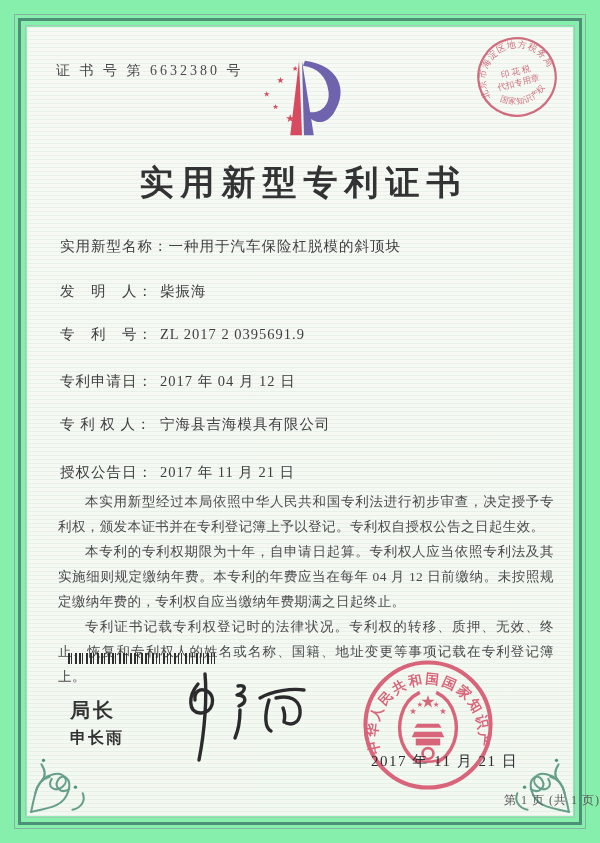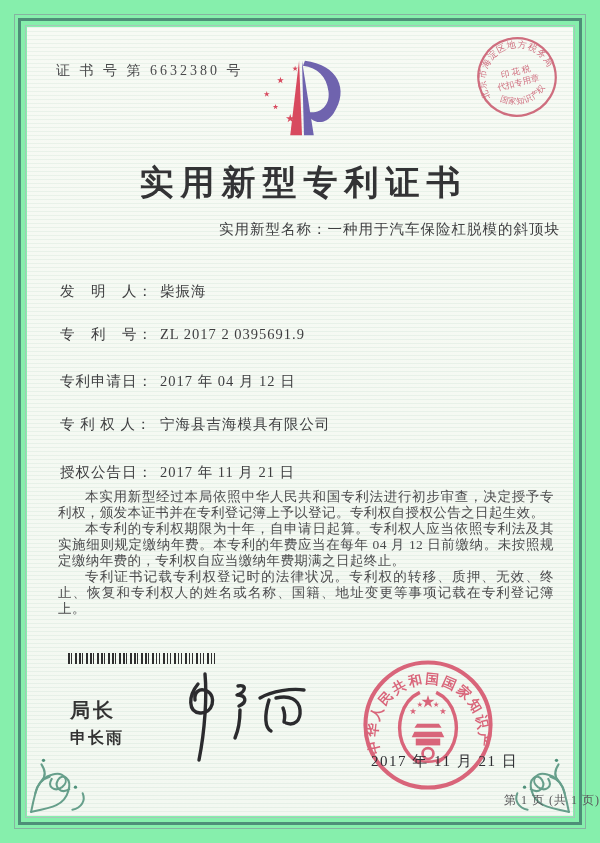--- a/index.html
+++ b/index.html
@@ -31,26 +31,26 @@
   .logo{position:absolute;left:253px;top:56px;width:98px;height:88px;}
   .stamp{position:absolute;left:474px;top:34px;width:86px;height:86px;transform:rotate(-14deg);opacity:0.85;}
   .title{
     position:absolute;left:0;right:0;top:148px;margin:12px;
     text-align:center;font-size:34px;font-weight:700;color:#333335;
     letter-spacing:7px;text-indent:7px;
   }
   
   .field{position:absolute;left:60px;right:40px;font-size:14.5px;color:#3e3e40;letter-spacing:1px;}
   .field .flabel{display:inline-block;min-width:100px;}
-  .f1{top:220px;text-align:right;} .f2{top:282px;} .f3{top:325px;} .f4{top:372px;} .f5{top:415px;} .f6{top:463px;}
+  .f1{top:237px;} .f2{top:282px;} .f3{top:325px;} .f4{top:372px;} .f5{top:415px;} .f6{top:463px;}
   
   .body-text{position:absolute;left:58px;right:46px;top:489px;}
   .body-text p{
     margin:0;text-indent:2em;text-align:justify;
-    font-size:13.5px;line-height:16px;color:#4b4b4d;letter-spacing:0.4px;
+    font-size:13.5px;line-height:25px;color:#4b4b4d;letter-spacing:0.4px;
   }
   
   .barcode{
     position:absolute;left:68px;top:653px;width:150px;height:11px;
     background:repeating-linear-gradient(90deg,
       #2e2e2e 0 1.5px, transparent 1.5px 3px,
       #2e2e2e 3px 3.8px, transparent 3.8px 6.8px,
       #2e2e2e 6.8px 9.2px, transparent 9.2px 11px);
   }
   .signer-title{position:absolute;left:70px;top:697px;font-size:20px;color:#333;letter-spacing:3px;font-weight:600;}

